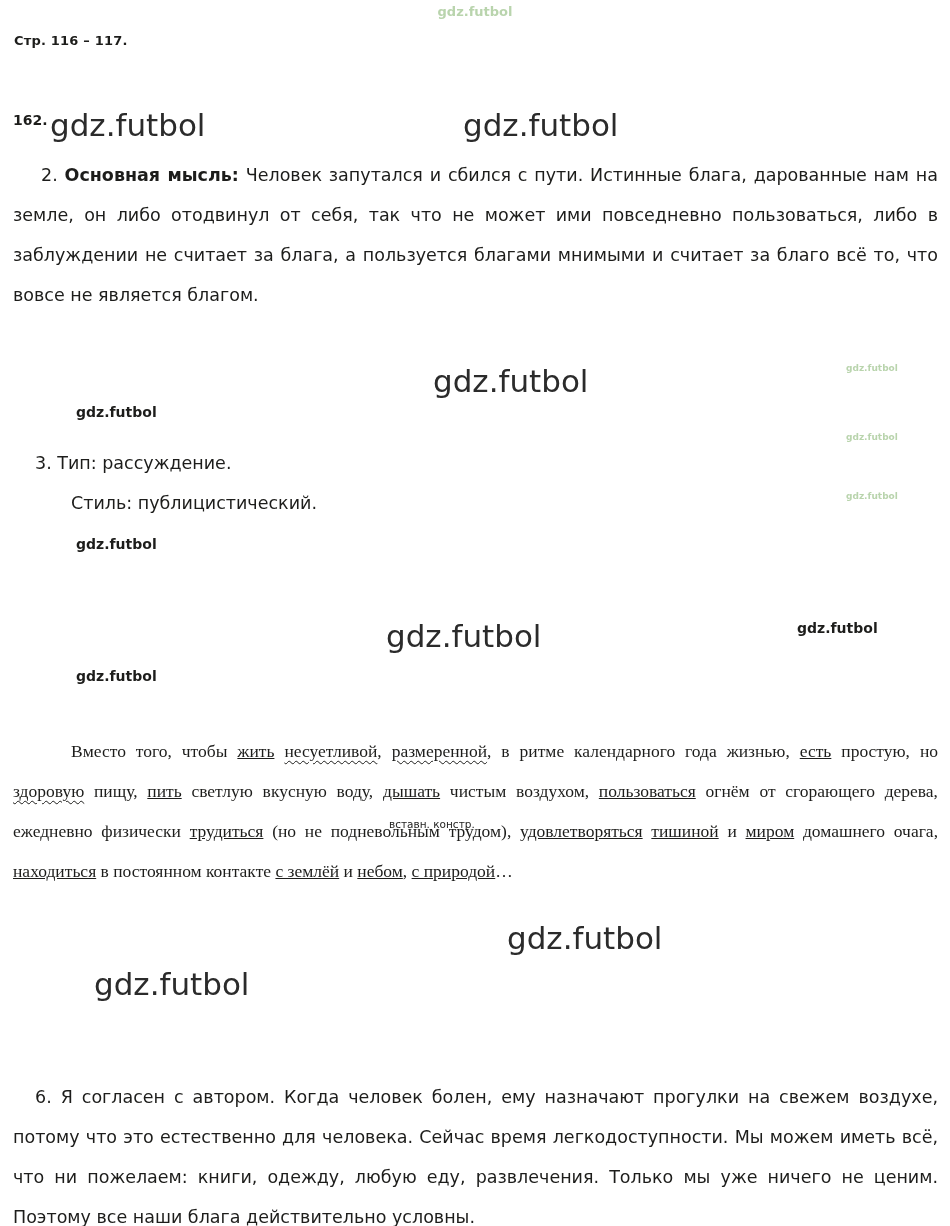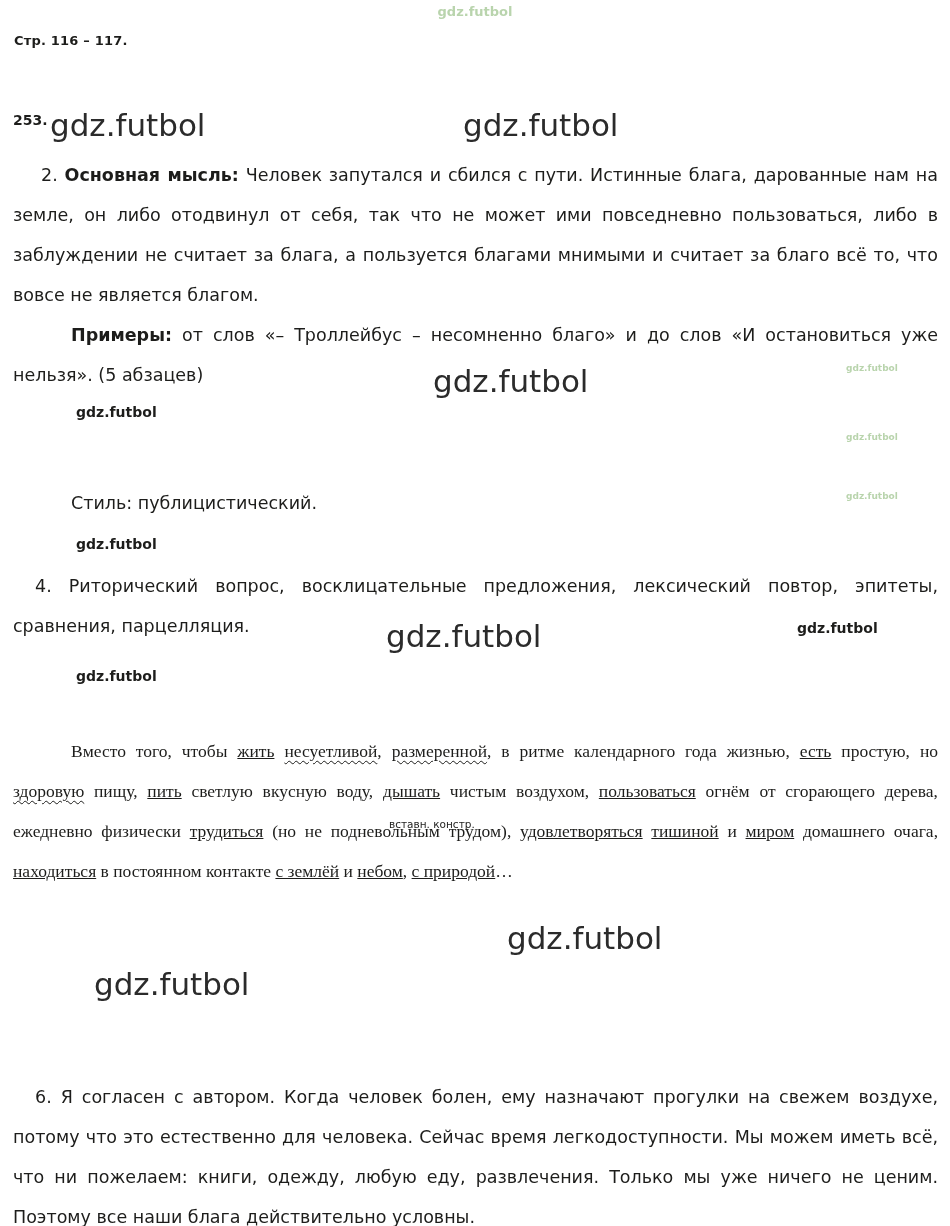--- a/index.html
+++ b/index.html
@@ -103,21 +103,21 @@
 </style>
 </head>
 <body>
 
 <div class="page">
 
   <div class="wm-top">gdz.futbol</div>
 
   <div class="page-label">Стр. 116 – 117.</div>
 
-  <div class="task-number">253.</div>
+  <div class="task-number">162.</div>
 
   <div class="wm-big" style="top:107px; left:50px;">gdz.futbol</div>
   <div class="wm-big" style="top:107px; left:463px;">gdz.futbol</div>
   <div class="wm-big" style="top:363px; left:433px;">gdz.futbol</div>
   <div class="wm-big" style="top:618px; left:386px;">gdz.futbol</div>
   <div class="wm-big" style="top:920px; left:507px;">gdz.futbol</div>
   <div class="wm-big" style="top:966px; left:94px;">gdz.futbol</div>
 
   <div class="wm-small" style="top:404px; left:76px;">gdz.futbol</div>
   <div class="wm-small" style="top:536px; left:76px;">gdz.futbol</div>
@@ -127,33 +127,29 @@
   <div class="wm-tiny" style="top:363px; left:846px;">gdz.futbol</div>
   <div class="wm-tiny" style="top:432px; left:846px;">gdz.futbol</div>
   <div class="wm-tiny" style="top:491px; left:846px;">gdz.futbol</div>
 
   <div class="para" style="top:155px; left:13px; width:925px; text-indent:28px;">
     <span>2.</span>
     <b>Основная мысль:</b>
     <span>Человек запутался и сбился с пути. Истинные блага, дарованные нам на земле, он либо отодвинул от себя, так что не может ими повседневно пользоваться, либо в заблуждении не считает за блага, а пользуется благами мнимыми и считает за благо всё то, что вовсе не является благом.</span>
   </div>
 
-  <div class="para" style="top:315px; left:13px; width:925px; text-indent:58px;">
-    <b>Примеры:</b>
-    <span>от слов «– Троллейбус – несомненно благо» и до слов «И остановиться уже нельзя». (5 абзацев)</span>
+
+  <div class="para" style="top:443px; left:13px; width:925px; text-indent:22px;">
+    <span>3.</span>
+    <span>Тип: рассуждение.</span>
   </div>
-
   <div class="para" style="top:483px; left:13px; width:925px; text-indent:58px;">
     <span>Стиль: публицистический.</span>
   </div>
 
-  <div class="para" style="top:566px; left:13px; width:925px; text-indent:22px;">
-    <span>4.</span>
-    <span>Риторический вопрос, восклицательные предложения, лексический повтор, эпитеты, сравнения, парцелляция.</span>
-  </div>
 
 
   <div class="para" style="top:731px; left:13px; width:925px; text-indent:58px;font-family:Liberation Serif, serif;">
     <span>Вместо того, чтобы </span><span class="u">жить</span><span> </span><span class="wavy">несуетливой</span><span>, </span><span class="wavy">размеренной</span><span>, в ритме календарного года жизнью, </span><span class="u">есть</span><span> простую, но </span><span class="wavy">здоровую</span><span> пищу, </span><span class="u">пить</span><span> светлую вкусную воду, </span><span class="u">дышать</span><span> чистым воздухом, </span><span class="u">пользоваться</span><span> огнём от сгорающего дерева, ежедневно физически </span><span class="u">трудиться</span><span> (но не подневольным трудом), </span><span class="u">удовлетворяться</span><span> </span><span class="u">тишиной</span><span> и </span><span class="u">миром</span><span> домашнего очага, </span><span class="u">находиться</span><span> в постоянном контакте </span><span class="u">с землёй</span><span> и </span><span class="u">небом</span><span>, </span><span class="u">с природой</span><span>…</span>
   </div>
 
   <div class="note" style="top:818px; left:389px;">вставн. констр.</div>
 
   <div class="para" style="top:1077px; left:13px; width:925px; text-indent:22px;">
     <span>6.</span>

